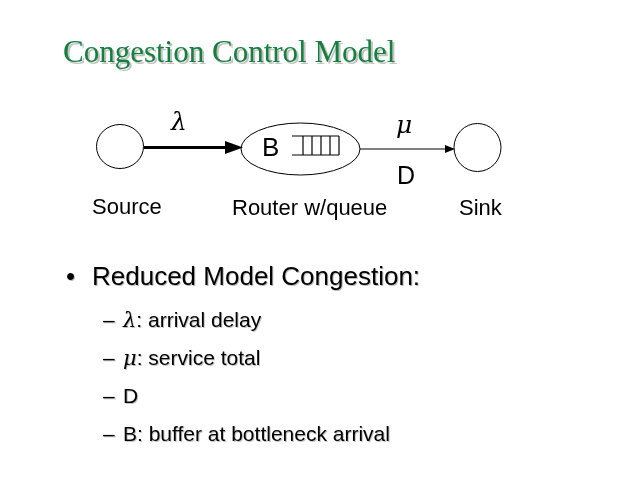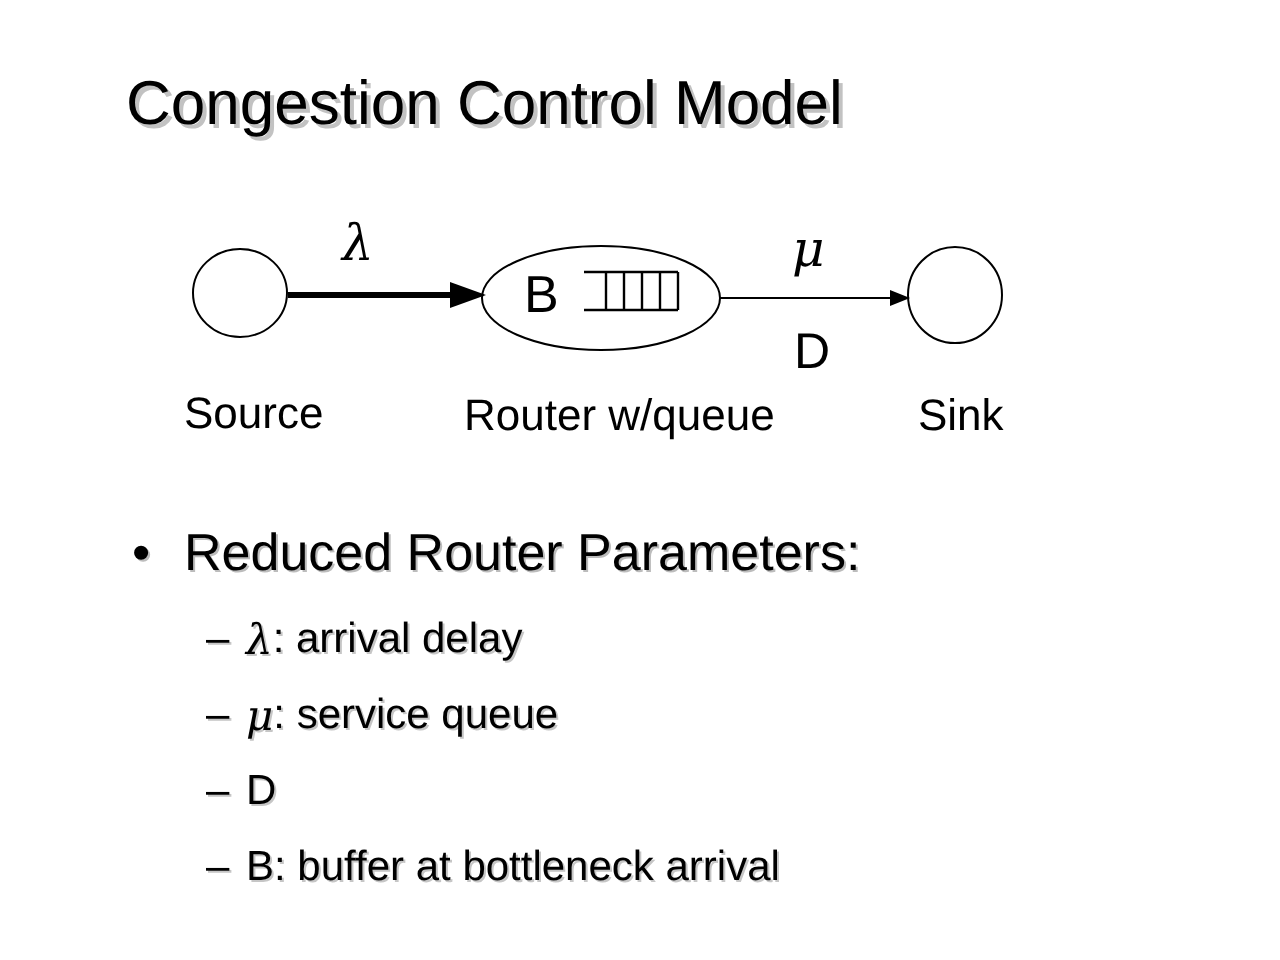--- a/index.html
+++ b/index.html
@@ -16,24 +16,25 @@
     font-family: "Liberation Sans", sans-serif;
     color: #000;
   }
   .title {
     position: absolute;
     left: 63px;
     top: 34px;
     margin: 0;
     font-size: 31px;
     font-weight: 400;
-    color: #000000;
+    color: #15803d;
     letter-spacing: 0px;
     text-shadow: 2px 2px 0 #c2c2c2;
     white-space: nowrap;
+    font-family: Liberation Serif, serif;
   }
   .diagram {
     position: absolute;
     left: 0;
     top: 0;
   }
   .diagram text {
     font-family: "Liberation Sans", sans-serif;
     fill: #000;
   }
@@ -110,33 +111,33 @@
 
     <ellipse cx="477.5" cy="147.5" rx="23.5" ry="24" fill="none" stroke="#000" stroke-width="1"></ellipse>
 
     <text x="92" y="214" font-size="22">Source</text>
     <text x="232" y="215" font-size="22">Router w/queue</text>
     <text x="459" y="215" font-size="22">Sink</text>
   </svg>
 
   <div class="bullet-heading">
     <span class="marker">•</span>
-    <span>Reduced Router Parameters:</span>
+    <span>Reduced Model Congestion:</span>
   </div>
 
   <div class="sub-item" style="top:308px;">
     <span class="dash">–</span>
     <span class="greek">λ</span>
     <span>: arrival delay</span>
   </div>
 
   <div class="sub-item" style="top:346px;">
     <span class="dash">–</span>
     <span class="greek">μ</span>
-    <span>: service queue</span>
+    <span>: service total</span>
   </div>
 
   <div class="sub-item" style="top:384px;">
     <span class="dash">–</span>
     <span>D</span>
   </div>
 
   <div class="sub-item" style="top:422px;">
     <span class="dash">–</span>
     <span>B</span>

